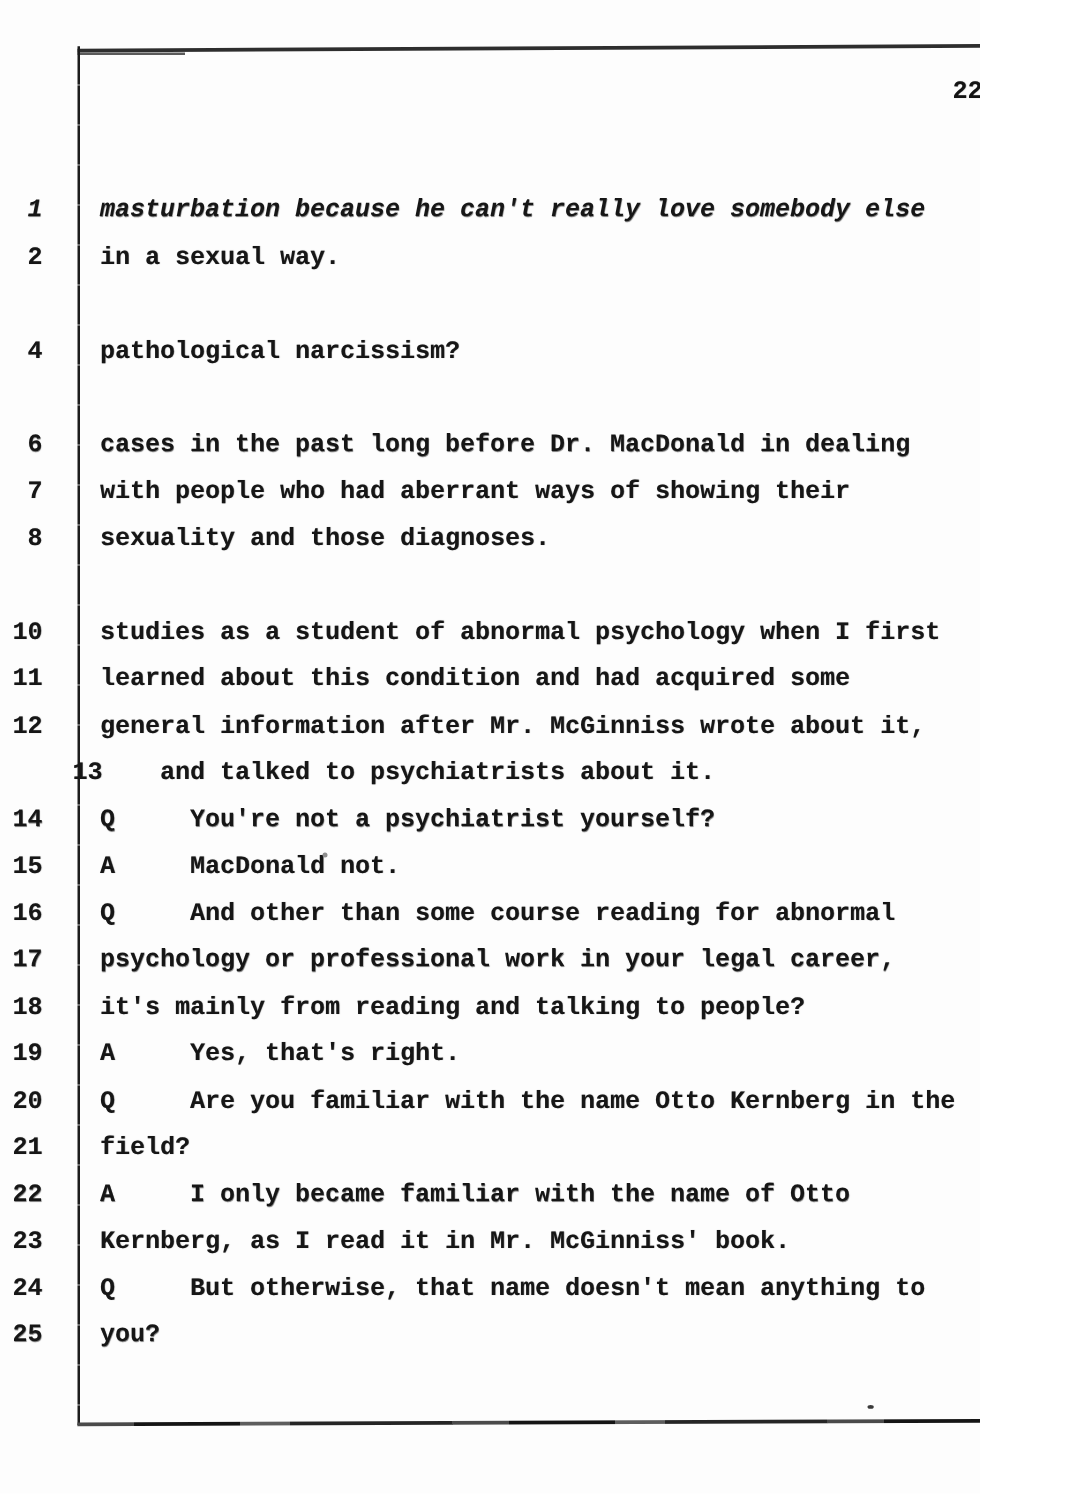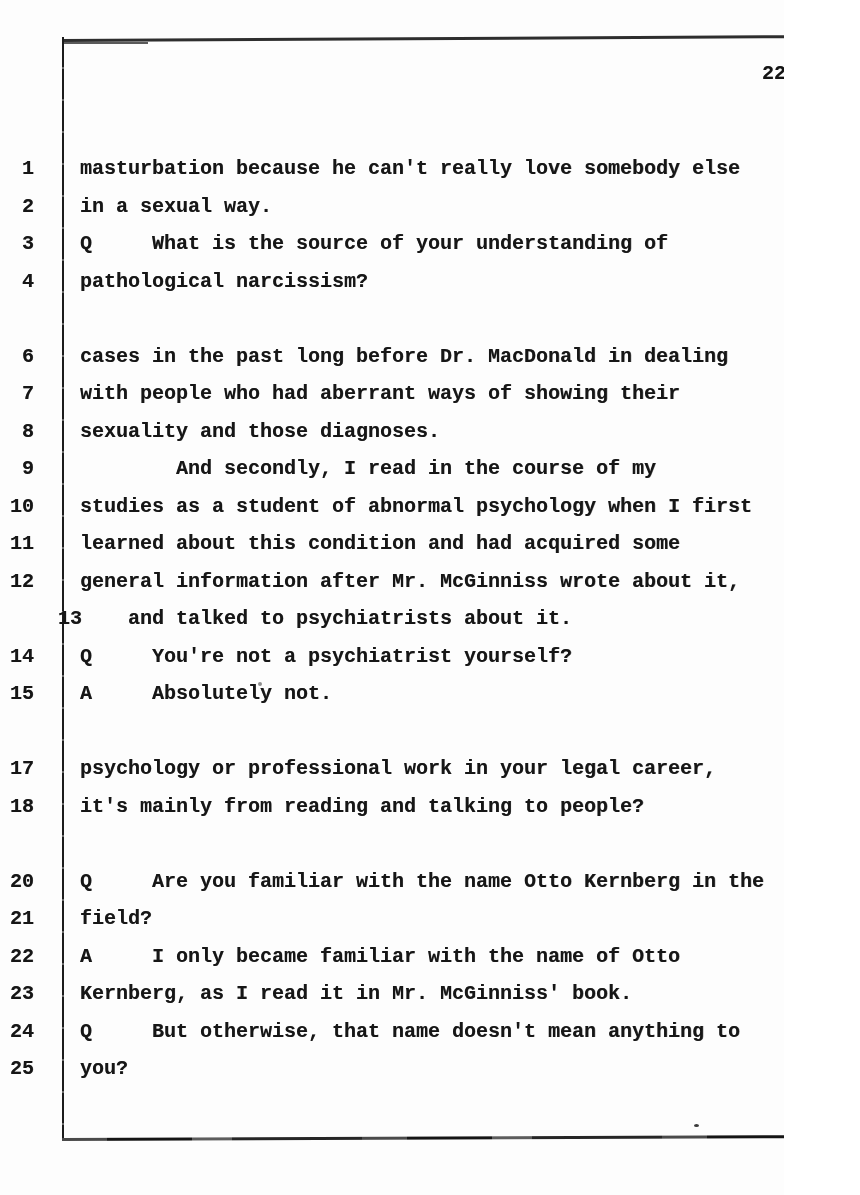--- a/index.html
+++ b/index.html
@@ -85,36 +85,36 @@
 <div id="page">
   <div class="border btop"></div>
   <div class="border btop-step"></div>
   <div class="border bleft"></div>
   <div class="border bright"></div>
   <div class="border bbottom"></div>
 
   <div id="page-num">22</div>
 
   <div id="lines">
-      <div class="row" style="top: 157px;"><span class="num">1</span><span class="txt">masturbation because he can't really love somebody else</span></div>
+      <div class="row" style="top: 157px; font-style: italic;"><span class="num">1</span><span class="txt">masturbation because he can't really love somebody else</span></div>
       <div class="row" style="top: 194.5px;"><span class="num">2</span><span class="txt">in a sexual way.</span></div>
-      <div class="row" style="top: 232px;"><span class="num">3</span><span class="txt">Q     What is the source of your understanding of</span></div>
       <div class="row" style="top: 269.5px;"><span class="num">4</span><span class="txt">pathological narcissism?</span></div>
       <div class="row" style="top: 344.5px; text-decoration: underline;"><span class="num">6</span><span class="txt">cases in the past long before Dr. MacDonald in dealing</span></div>
       <div class="row" style="top: 382px;"><span class="num">7</span><span class="txt">with people who had aberrant ways of showing their</span></div>
       <div class="row" style="top: 419.5px;"><span class="num">8</span><span class="txt">sexuality and those diagnoses.</span></div>
-      <div class="row" style="top: 457px;"><span class="num">9</span><span class="txt">        And secondly, I read in the course of my</span></div>
       <div class="row" style="top: 494.5px;"><span class="num">10</span><span class="txt">studies as a student of abnormal psychology when I first</span></div>
       <div class="row" style="top: 532px;"><span class="num">11</span><span class="txt">learned about this condition and had acquired some</span></div>
       <div class="row" style="top: 569.5px;"><span class="num">12</span><span class="txt">general information after Mr. McGinniss wrote about it,</span></div>
       <div class="row" style="top: 607px; margin-left: 48px;"><span class="num">13</span><span class="txt">and talked to psychiatrists about it.</span></div>
       <div class="row" style="top: 644.5px;"><span class="num">14</span><span class="txt">Q     You're not a psychiatrist yourself?</span></div>
-      <div class="row" style="top: 682px;"><span class="num">15</span><span class="txt">A     Absolutely not.</span></div>
+      <div class="row" style="top: 682px;"><span class="num">15</span><span class="txt">A     MacDonald not.</span></div>
+      <div class="row" style="top: 719.5px;"><span class="num">16</span><span class="txt">Q     And other than some course reading for abnormal</span></div>
       <div class="row" style="top: 757px;"><span class="num">17</span><span class="txt">psychology or professional work in your legal career,</span></div>
       <div class="row" style="top: 794.5px;"><span class="num">18</span><span class="txt">it's mainly from reading and talking to people?</span></div>
+      <div class="row" style="top: 832px;"><span class="num">19</span><span class="txt">A     Yes, that's right.</span></div>
       <div class="row" style="top: 869.5px;"><span class="num">20</span><span class="txt">Q     Are you familiar with the name Otto Kernberg in the</span></div>
       <div class="row" style="top: 907px;"><span class="num">21</span><span class="txt">field?</span></div>
       <div class="row" style="top: 944.5px;"><span class="num">22</span><span class="txt">A     I only became familiar with the name of Otto</span></div>
       <div class="row" style="top: 982px;"><span class="num">23</span><span class="txt">Kernberg, as I read it in Mr. McGinniss' book.</span></div>
       <div class="row" style="top: 1019.5px;"><span class="num">24</span><span class="txt">Q     But otherwise, that name doesn't mean anything to</span></div>
       <div class="row" style="top: 1057px;"><span class="num">25</span><span class="txt">you?</span></div>
     </div>
 
   <div class="speck s1"></div>
   <div class="speck s2"></div>

